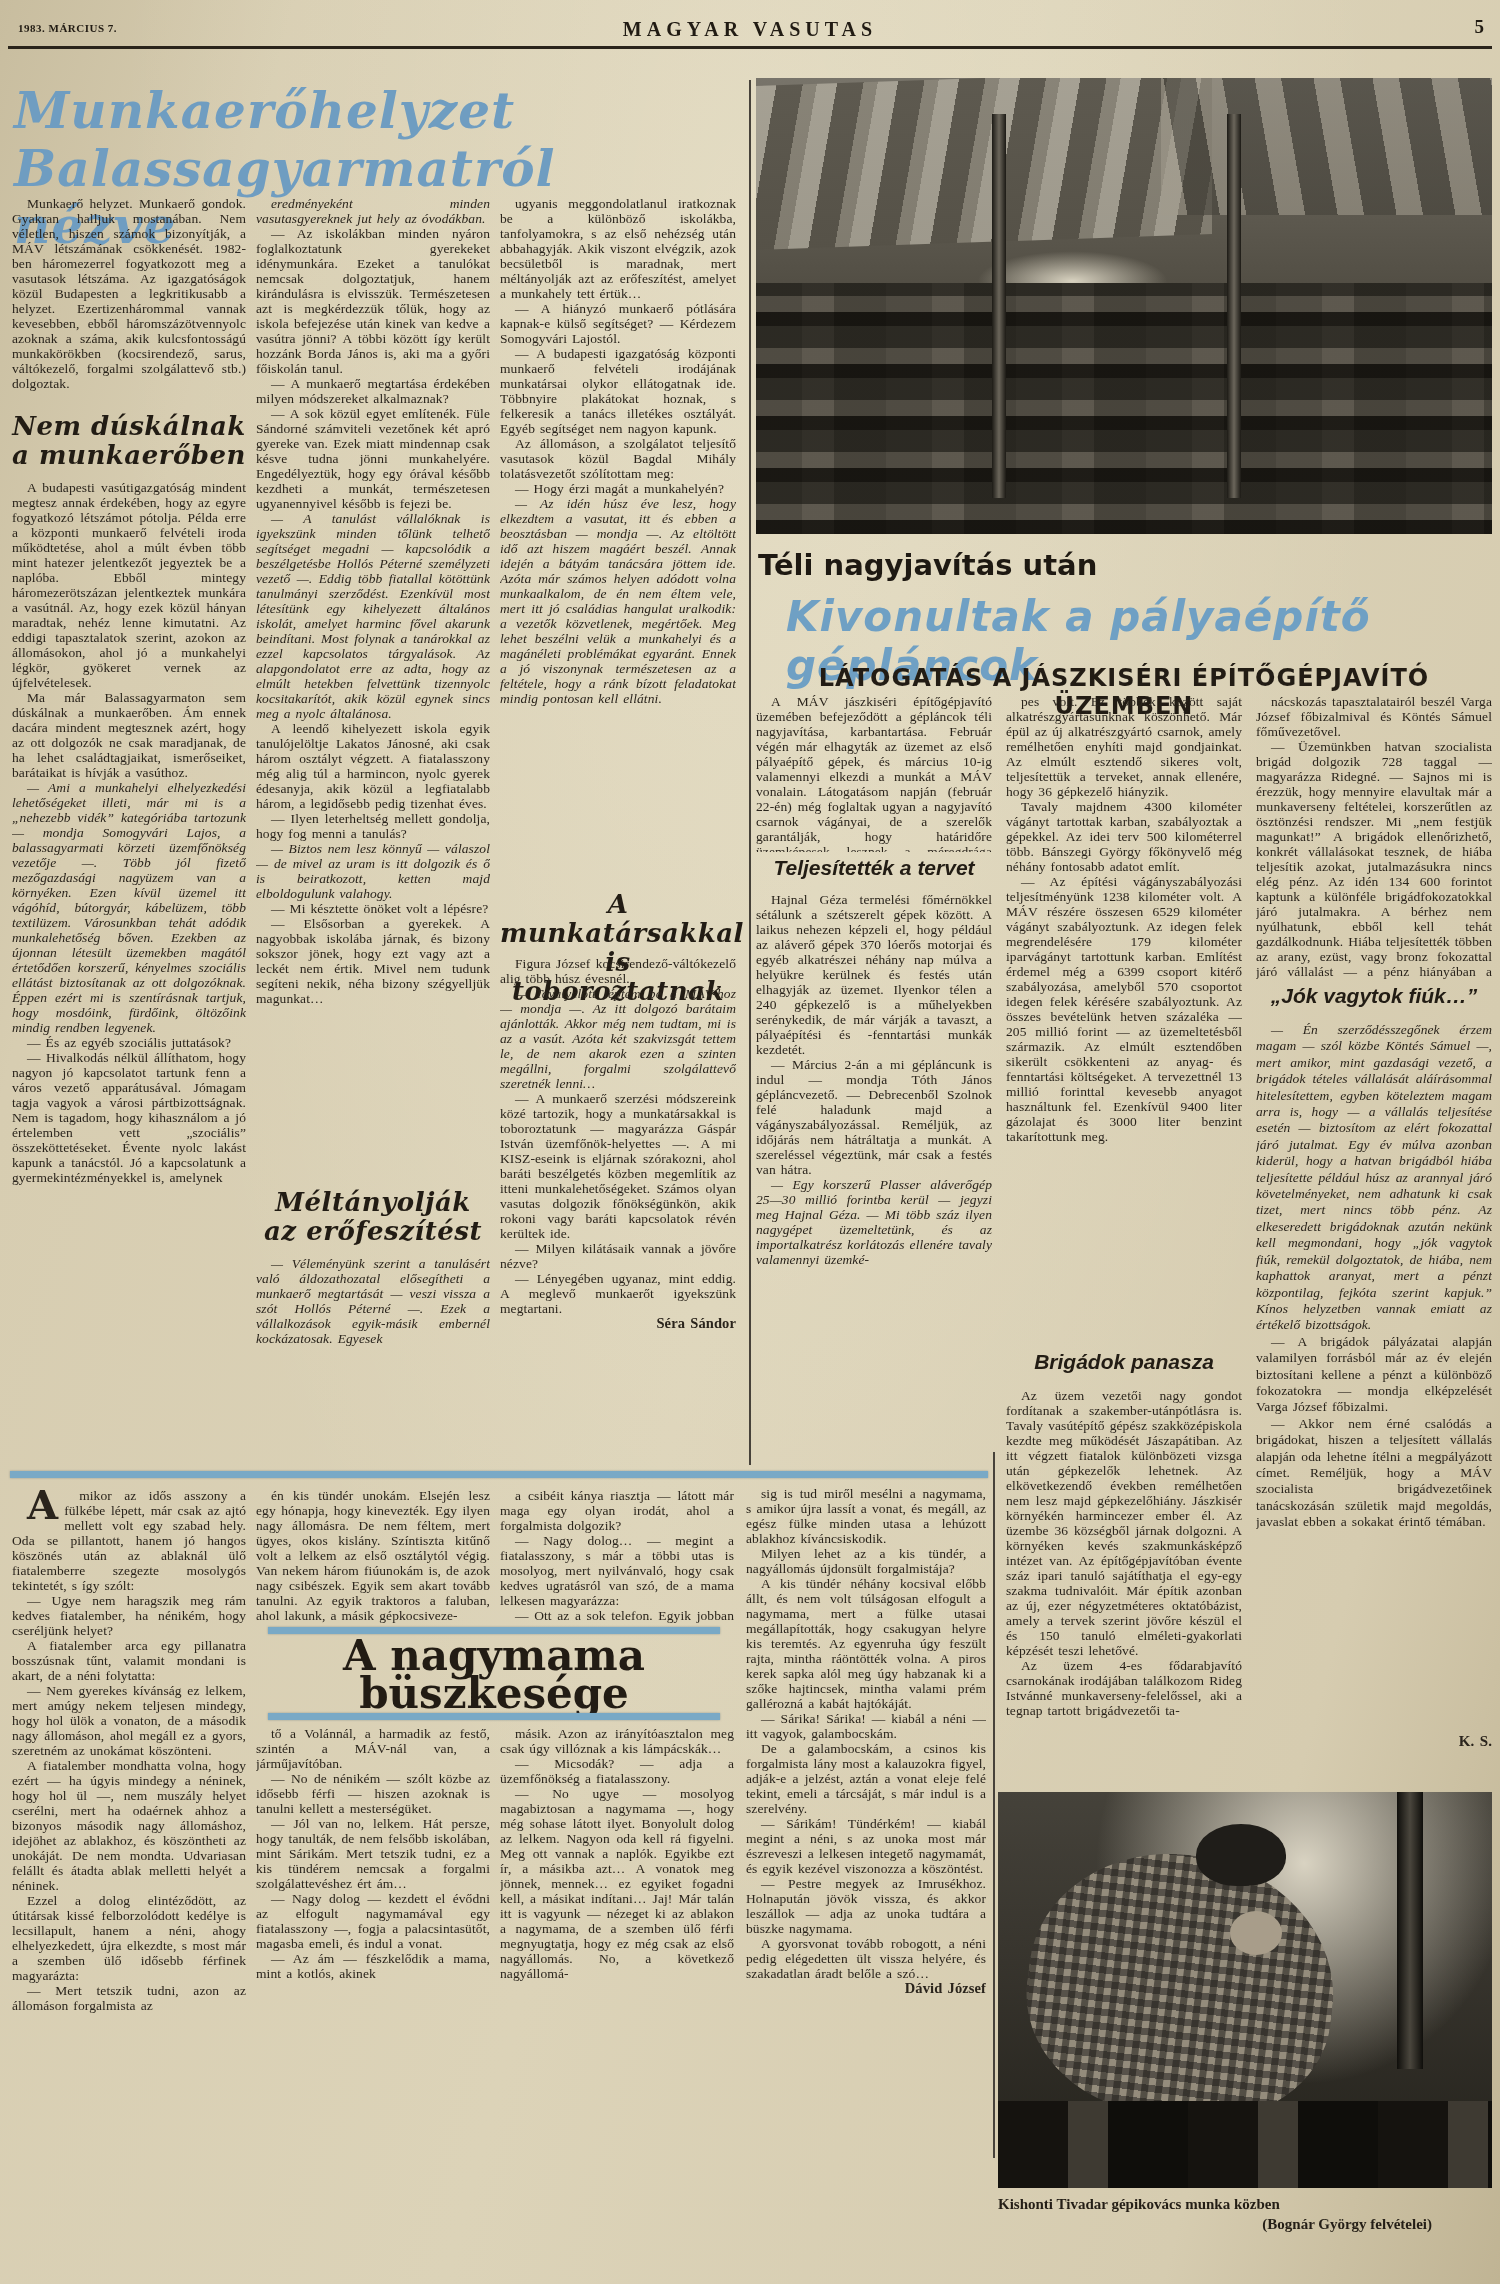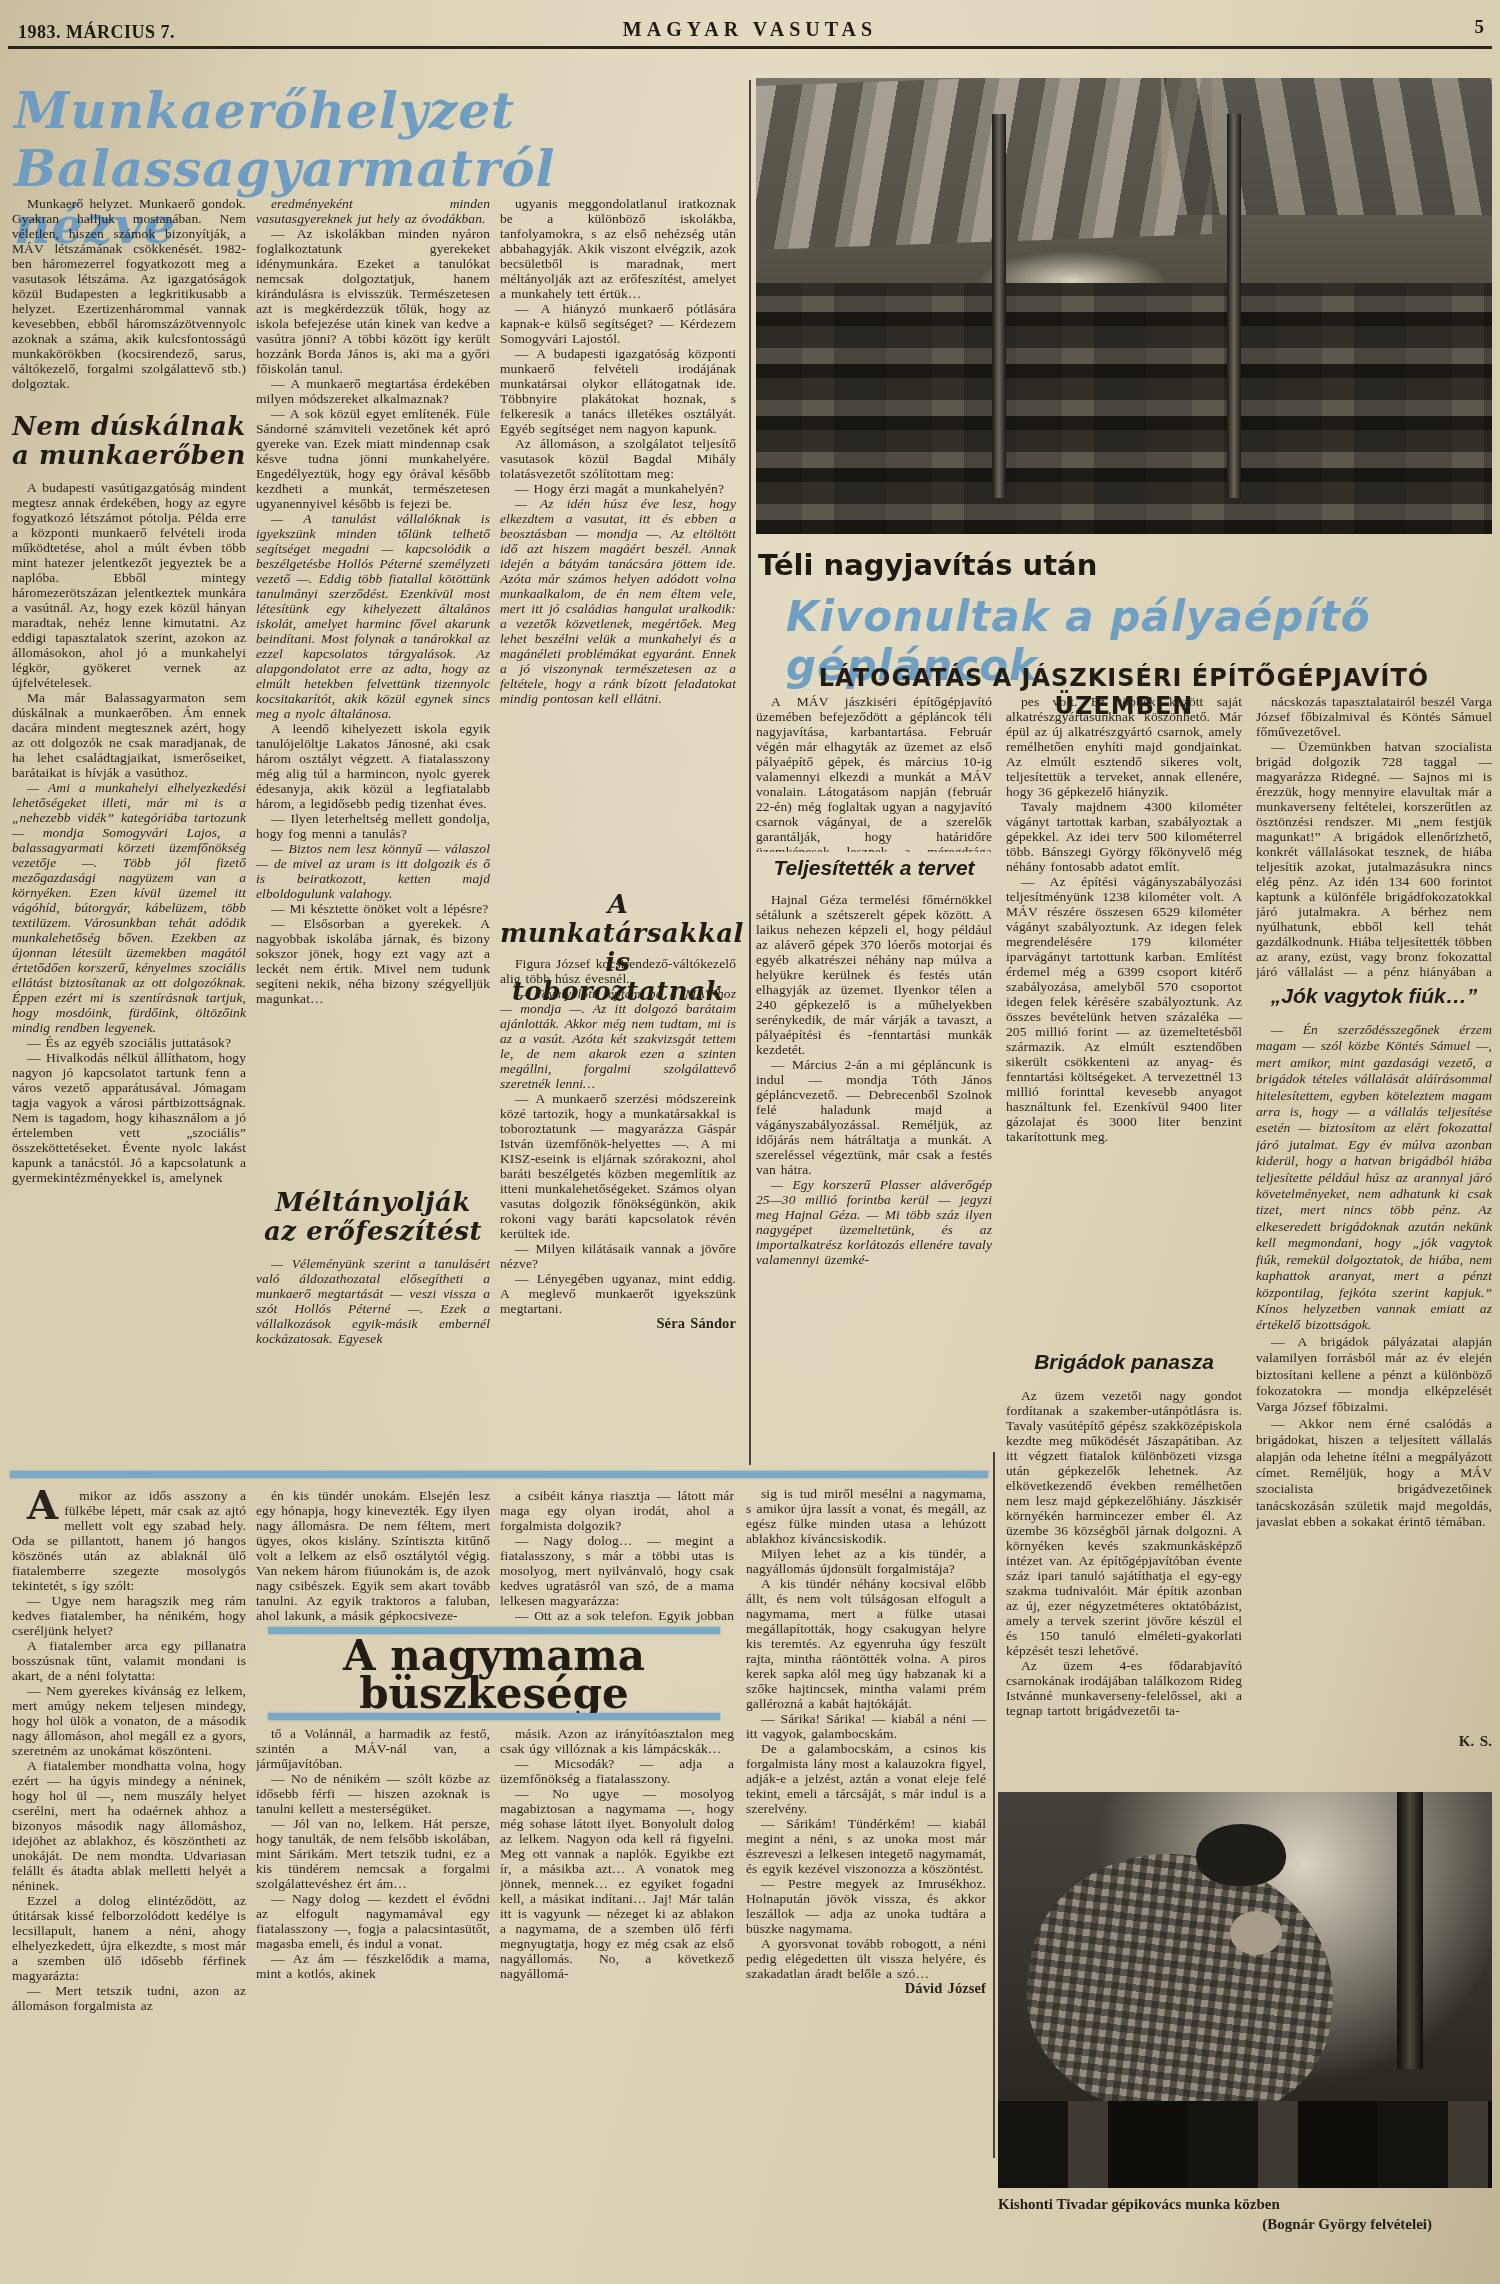--- a/index.html
+++ b/index.html
@@ -58,21 +58,21 @@
   .ph2-face{left:47%;top:30%;width:52px;height:44px;border-radius:50%;background:#a89d8a;}
   .ph2-vice{left:0;bottom:0;width:100%;height:22%;
     background:repeating-linear-gradient(90deg,#15130f 0 70px,#3e3a32 70px 110px,#0f0e0b 110px 190px);}
   .ph2-bar{right:14%;top:0;width:26px;height:70%;background:linear-gradient(90deg,#0f0e0b,#4a463d,#0f0e0b);}
 </style>
 </head>
 <body>
 
 <div id="page">
 
-  <div class="abs hline" style="left:18px;top:22px;font-size:18px;letter-spacing:.5px">1983. MÁRCIUS 7.</div>
+  <div class="abs hline" style="left:18px;top:22px;font-size:11px;letter-spacing:.5px">1983. MÁRCIUS 7.</div>
   <div class="abs hline" style="left:0;right:0;top:18px;font-size:20px;letter-spacing:5px;text-align:center">MAGYAR VASUTAS</div>
   <div class="abs hline" style="right:16px;top:16px;font-size:19px">5</div>
   <div class="abs rule" style="left:8px;top:46px;width:1484px;height:3px"></div>
 
   <div class="abs blue-serif" style="left:14px;top:82px;width:720px">Munkaerőhelyzet</div>
   <div class="abs blue-serif" style="left:14px;top:140px;width:720px">Balassagyarmatról nézve</div>
 
   <div class="abs col" style="left:12px;top:196px;width:234px;height:210px">
       <p>Munkaerő helyzet. Munkaerő gondok. Gyakran halljuk mostanában. Nem véletlen, hiszen számok bizonyítják, a MÁV létszámának csökkenését. 1982-ben háromezerrel fogyatkozott meg a vasutasok létszáma. Az igazgatóságok közül Budapesten a legkritikusabb a helyzet. Ezertizenhárommal vannak kevesebben, ebből háromszázötvennyolc azoknak a száma, akik kulcsfontosságú munkakörökben (kocsirendező, sarus, váltókezelő, forgalmi szolgálattevő stb.) dolgoztak.</p>
     </div>

